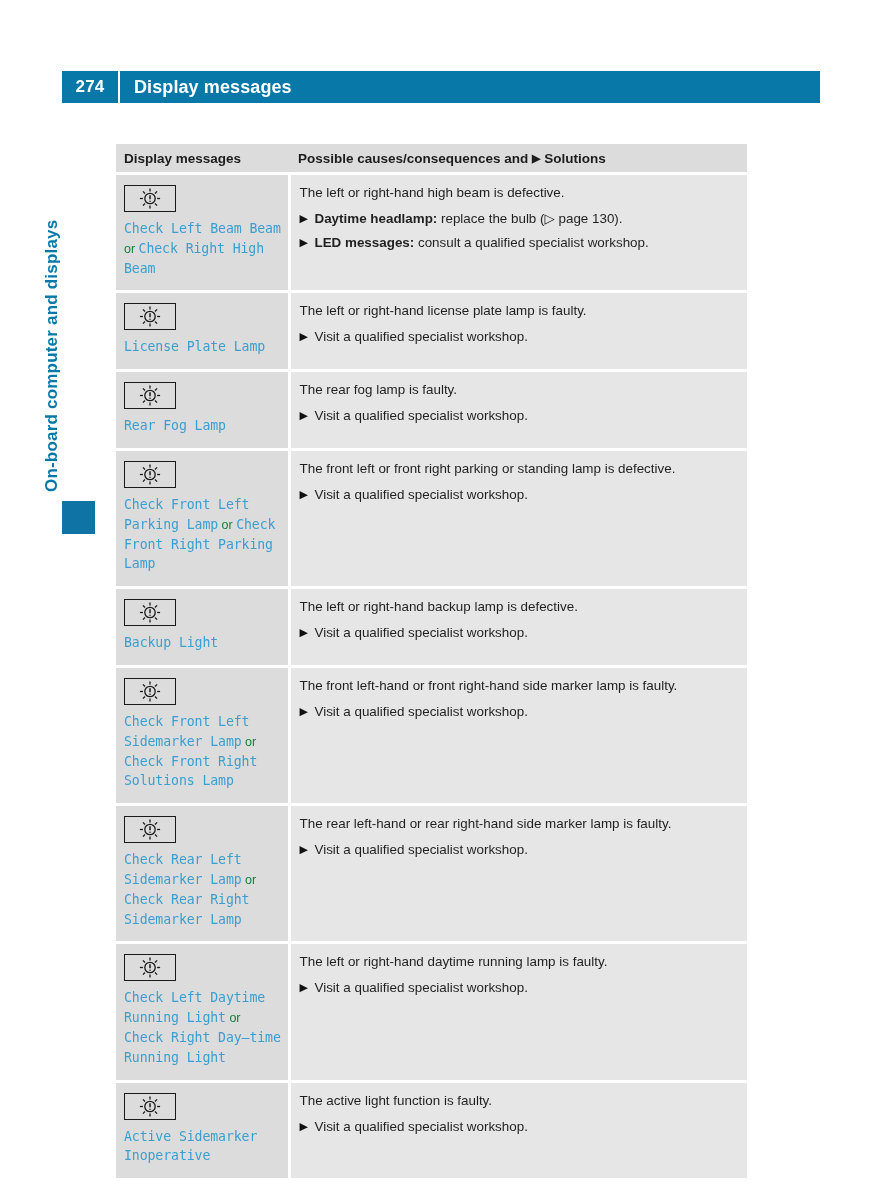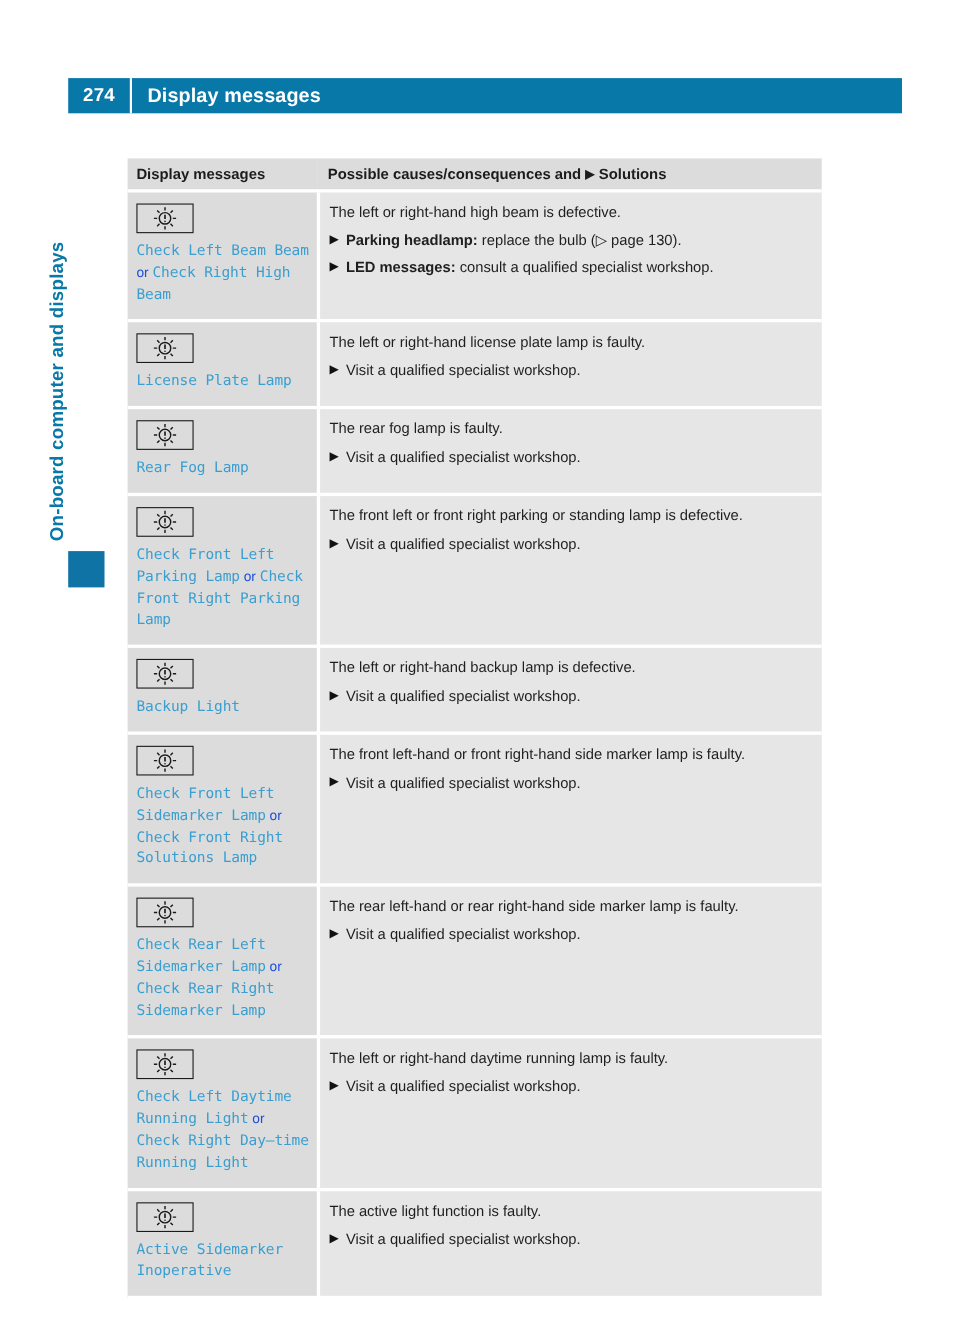--- a/index.html
+++ b/index.html
@@ -132,21 +132,21 @@
   .msg-name {
     font-family: "DejaVu Sans Mono", monospace;
     font-size: 13.2px;
     line-height: 19.8px;
     color: #3a9fd0;
     letter-spacing: -0.1px;
   }
   .msg-or {
     font-family: "Liberation Sans", sans-serif;
     font-size: 12.5px;
-    color: #1d4ed8;
+    color: #15803d;
   }
 
   
   .desc-lead {
     font-size: 13.4px;
     line-height: 17px;
     color: #1f1f1f;
     margin: 0 0 9px 0;
   }
   .sol-line {
@@ -216,21 +216,21 @@
                 <line x1="20" y1="17.5" x2="17.9" y2="19.6"></line>
                 <line x1="25" y1="9.2" x2="25" y2="13.2" stroke-width="1.5"></line>
                 <circle cx="25" cy="15.3" r="0.75" fill="#1a1a1a" stroke="none"></circle>
               </g>
             </svg>
           </span>
           <div><span class="msg-name">Check Left Beam Beam</span><span class="msg-or"> or </span><span class="msg-name">Check Right High Beam</span></div>
         </td>
         <td class="cell-desc">
           <p class="desc-lead">The left or right-hand high beam is defective.</p>
-          <p class="sol-line"><span class="sol-arrow">▶</span><span class="sol-strong">Parking headlamp:</span><span> replace the bulb (▷ page 130).</span></p>
+          <p class="sol-line"><span class="sol-arrow">▶</span><span class="sol-strong">Daytime headlamp:</span><span> replace the bulb (▷ page 130).</span></p>
           <p class="sol-line"><span class="sol-arrow">▶</span><span class="sol-strong">LED messages:</span><span> consult a qualified specialist workshop.</span></p>
         </td>
       </tr>
       <tr>
         <td class="cell-msg">
           <span class="lamp-icon">
             <svg viewBox="0 0 50 25" width="50" height="25">
               <g stroke="#1a1a1a" stroke-width="1.3" stroke-linecap="butt" fill="none">
                 <circle cx="25" cy="12.5" r="5.2"></circle>
                 <line x1="25" y1="2.4" x2="25" y2="5.4"></line>

